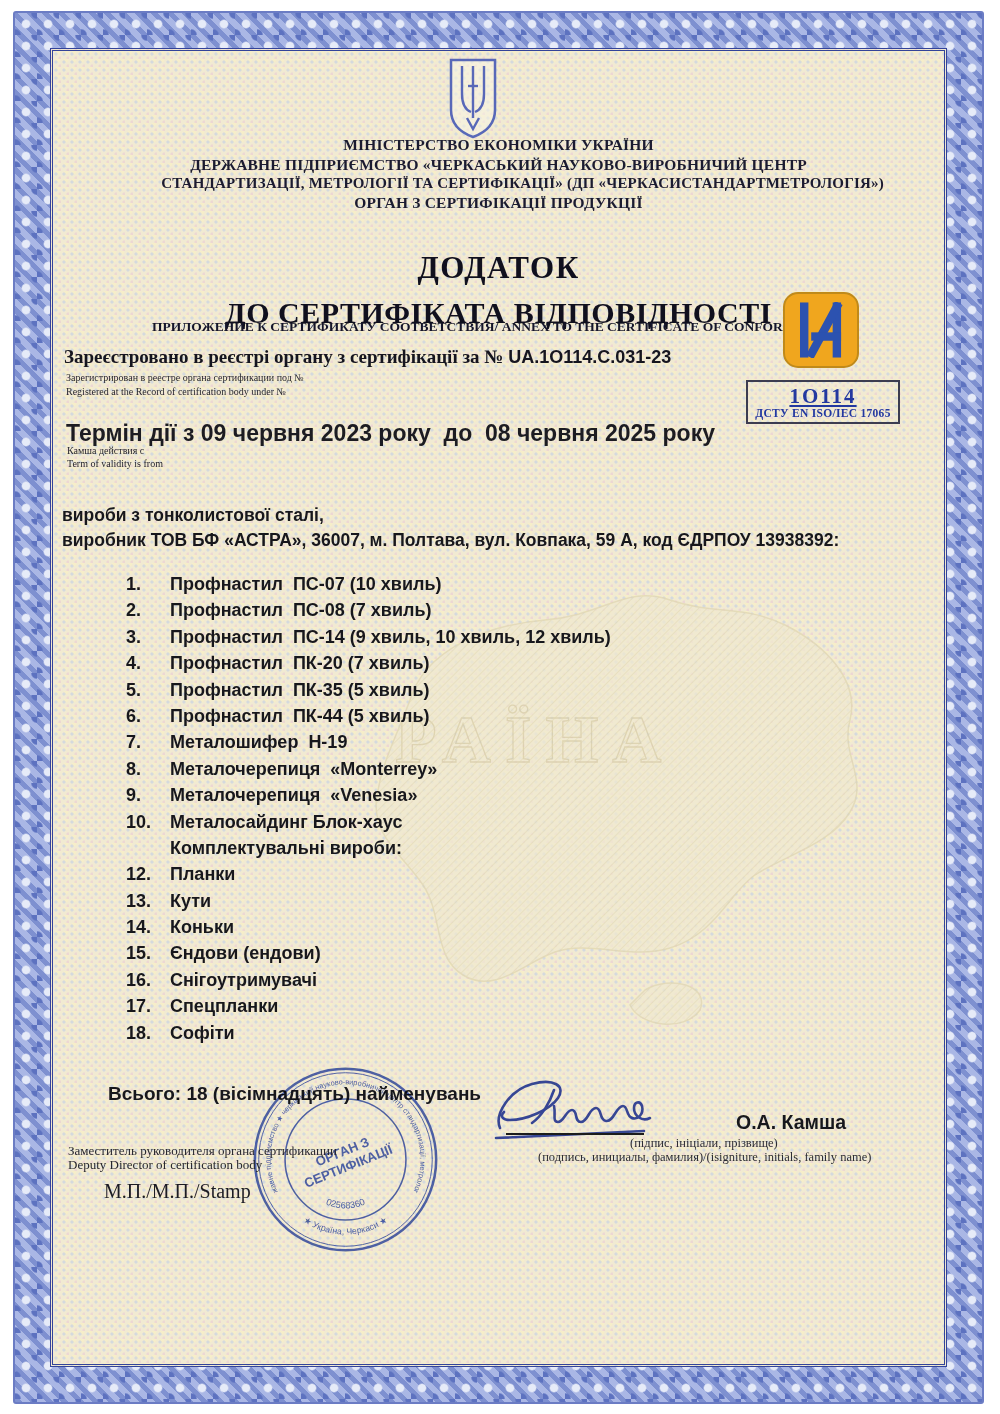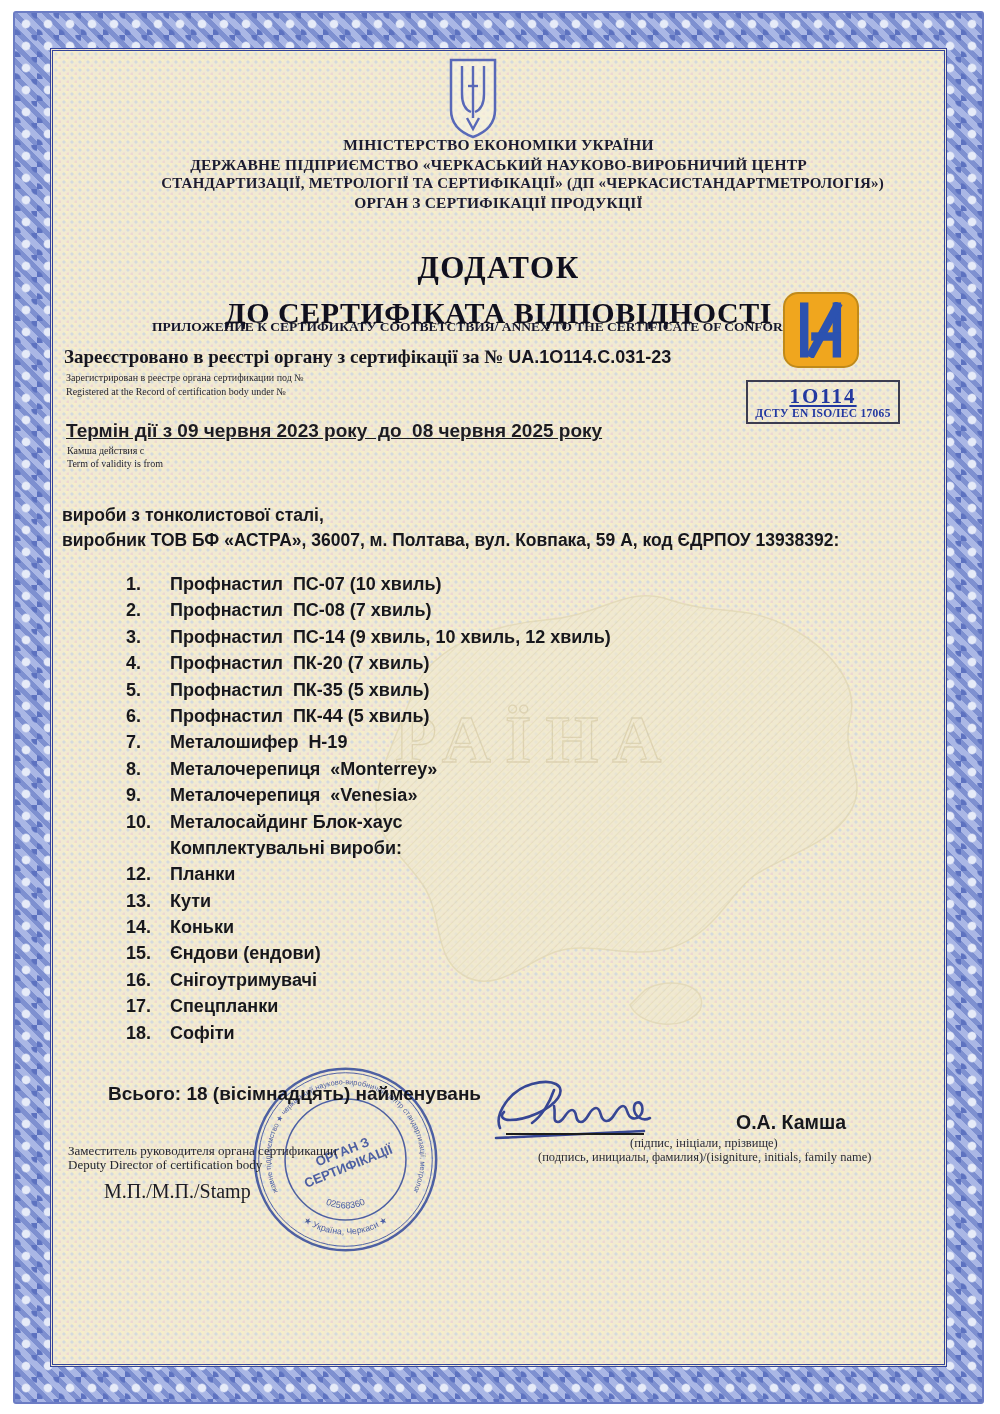--- a/index.html
+++ b/index.html
@@ -118,21 +118,21 @@
     <div class="serifB code-main">1О114</div>
     <div class="serifB code-std">ДСТУ EN ISO/IEC 17065</div>
   </div>
 
   <div class="abs" style="left:64px;top:346px;">
     <span class="serifB" style="font-size:19px;color:#15151f;">Зареєстровано в реєстрі органу з сертифікації за № </span><span class="sansB" style="font-size:18px;color:#15151f;">UA.1О114.С.031-23</span>
   </div>
   <div class="abs serifR small" style="left:66px;top:372px;">Зарегистрирован в реестре органа сертификации под №</div>
   <div class="abs serifR small" style="left:66px;top:386px;">Registered at the Record of certification body under №</div>
 
-  <div class="abs sansB pre" style="left:66px;top:420px;font-size:19px;color:#1c1c22;text-decoration:underline;">Термін дії з 09 червня 2023 року  до  08 червня 2025 року</div>
+  <div class="abs sansB pre" style="left:66px;top:420px;font-size:23px;color:#1c1c22;">Термін дії з 09 червня 2023 року  до  08 червня 2025 року</div>
   <div class="abs serifR small" style="left:67px;top:445px;">Камша действия с</div>
   <div class="abs serifR small" style="left:67px;top:458px;">Term of validity is from</div>
 
   <div class="abs sansB" style="left:62px;top:505px;font-size:17.5px;color:#17171c;">вироби з тонколистової сталі,</div>
   <div class="abs sansB" style="left:62px;top:530px;font-size:17.5px;color:#17171c;">виробник ТОВ БФ «АСТРА», 36007, м. Полтава, вул. Ковпака, 59 А, код ЄДРПОУ 13938392:</div>
 
   <div class="items">
       <div class="item-row">
       <span class="item-num">1.</span>
       <span class="item-label">Профнастил  ПС-07 (10 хвиль)</span>

